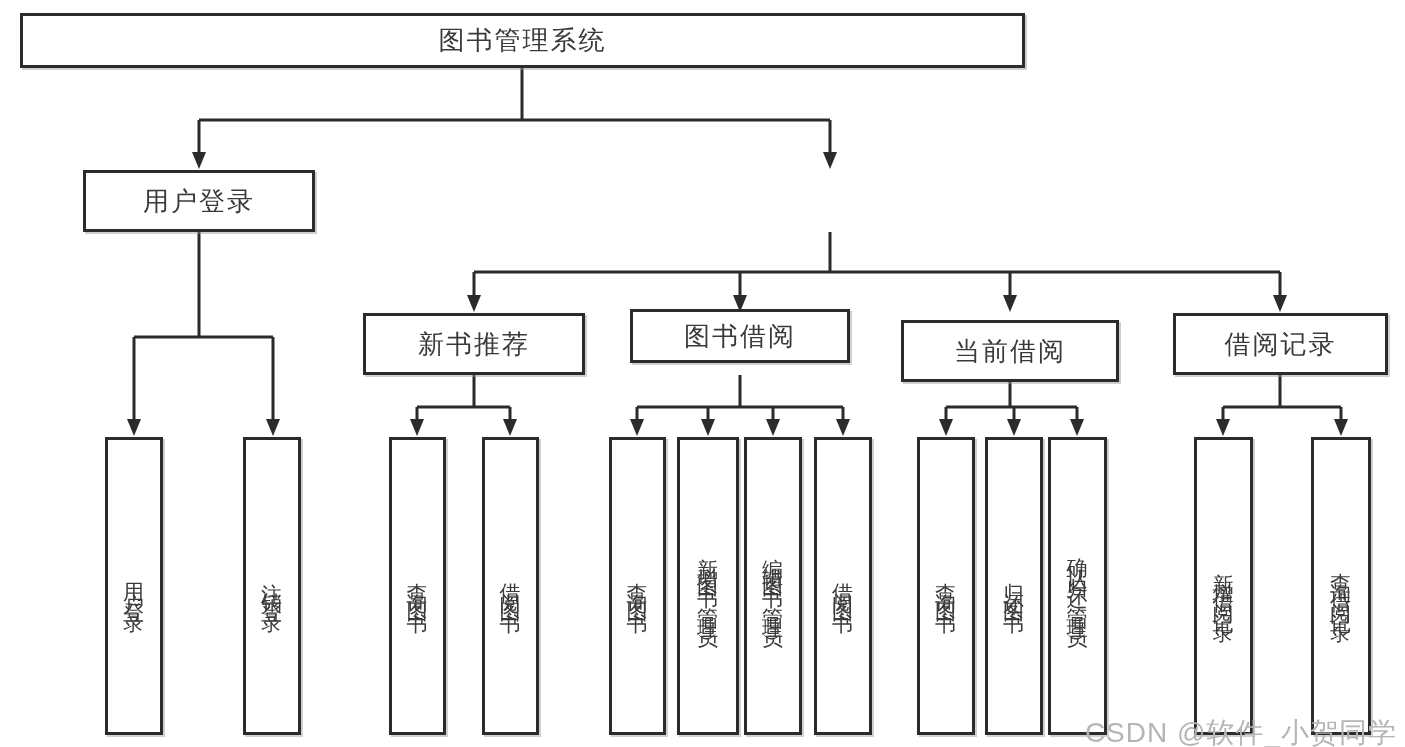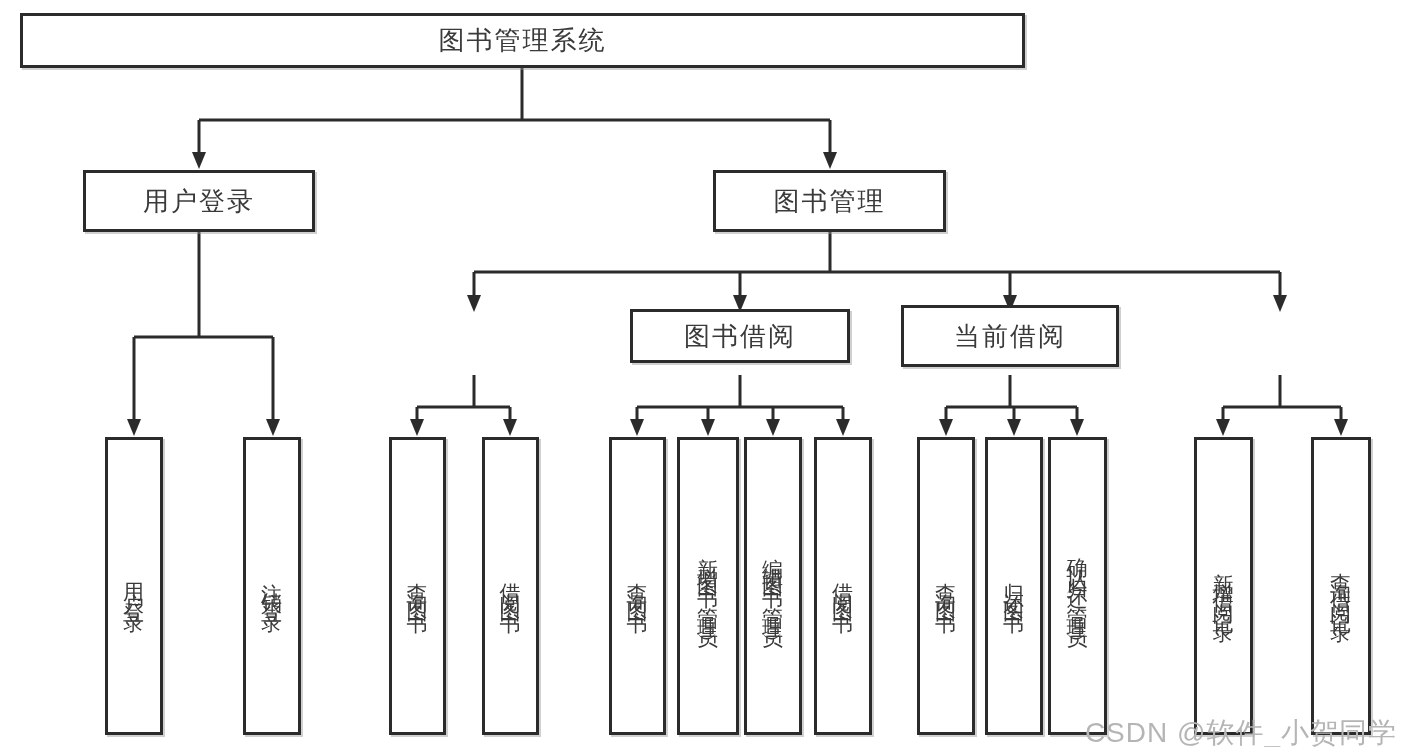--- a/index.html
+++ b/index.html
@@ -94,29 +94,32 @@
     </g>
   </svg>
 
   <div class="box" style="left:20px;top:13px;width:1005px;height:55px">
     <span class="hlabel">图书管理系统</span>
   </div>
 
   <div class="box" style="left:83px;top:170px;width:232px;height:62px">
     <span class="hlabel">用户登录</span>
   </div>
-  <div class="box" style="left:713px;top:170px;width:233px;height:62px">
-    <span class="hlabel">图书管理</span>
+
+  <div class="box" style="left:363px;top:313px;width:222px;height:62px">
+    <span class="hlabel">新书推荐</span>
   </div>
-
   <div class="box" style="left:630px;top:309px;width:220px;height:54px">
     <span class="hlabel">图书借阅</span>
   </div>
-  <div class="box" style="left:901px;top:305px;width:218px;height:62px">
+  <div class="box" style="left:901px;top:320px;width:218px;height:62px">
     <span class="hlabel">当前借阅</span>
+  </div>
+  <div class="box" style="left:1173px;top:313px;width:215px;height:62px">
+    <span class="hlabel">借阅记录</span>
   </div>
 
   <div class="box leaf" style="left:105px;width:58px">
     <span class="vtext">用户登录</span>
   </div>
   <div class="box leaf" style="left:243px;width:58px">
     <span class="vtext">注销登录</span>
   </div>
 
   <div class="box leaf" style="left:389px;width:57px">

